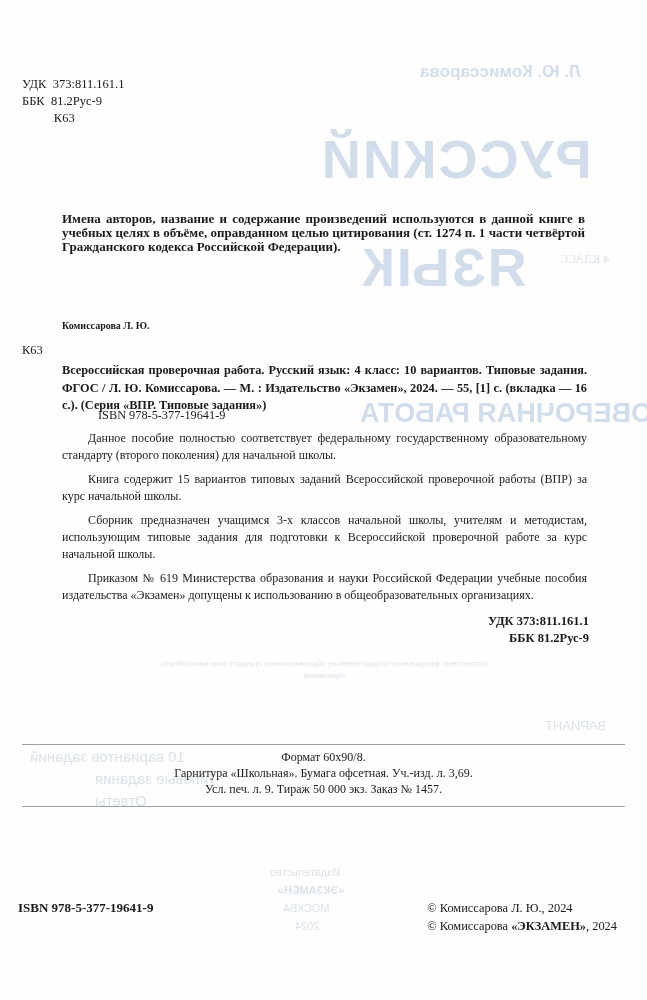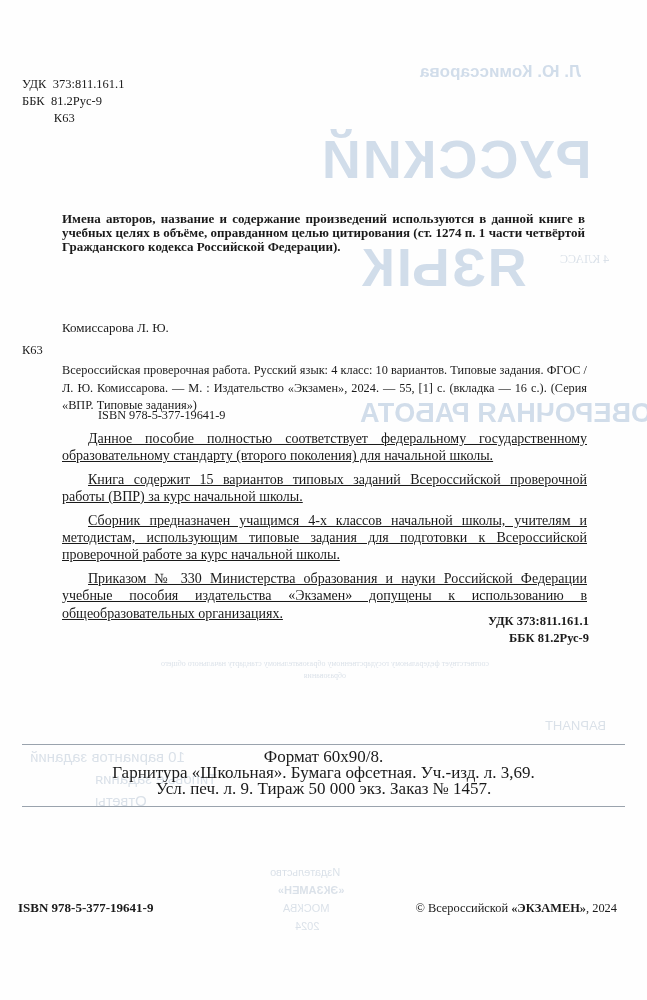--- a/index.html
+++ b/index.html
@@ -52,59 +52,59 @@
     font-size: 13px;
     line-height: 14px;
     text-align: justify;
     font-weight: bold;
   }
 
   .author {
     position: absolute;
     left: 62px;
     top: 320px;
-    font-size: 13px;
-    font-weight: normal;
+    font-size: 10px;
+    font-weight: bold;
     font-family: "Liberation Serif", serif;
   }
 
   .side-code {
     position: absolute;
     left: 22px;
     top: 343px;
     font-size: 12.5px;
   }
 
   .descr {
     position: absolute;
     left: 62px;
     top: 340px;
     width: 525px;
     font-size: 12.3px;
     line-height: 17.5px;
     text-align: justify;
+    font-weight: bold;
   }
   .descr p { margin: 0; }
 
   .isbn-mid {
     position: absolute;
     left: 98px;
     top: 408px;
     font-size: 12.3px;
   }
 
   .body-text {
     position: absolute;
     left: 62px;
     top: 430px;
     width: 525px;
-    font-size: 14px;
+    font-size: 12px;
     line-height: 17.4px;
     text-align: justify;
-    text-decoration: underline;
   }
   .body-text p {
     margin: 0 0 6px 0;
     text-indent: 26px;
   }
 
   .codes-right {
     position: absolute;
     right: 58px;
     top: 613px;
@@ -122,21 +122,21 @@
   }
   .rule-top { top: 744px; }
   .rule-bot { top: 806px; }
 
   .imprint {
     position: absolute;
     left: 22px;
     top: 749px;
     width: 603px;
     text-align: center;
-    font-size: 17px;
+    font-size: 12px;
     line-height: 16px;
   }
 
   .isbn-bottom {
     position: absolute;
     left: 18px;
     top: 900px;
     font-size: 13px;
     font-weight: bold;
   }
@@ -195,22 +195,22 @@
 
   <div class="descr">
     <p style="text-indent:0; padding-top:22px;">Всероссийская проверочная работа. Русский язык: 4 класс: 10 вариантов. Типовые задания. ФГОС / Л. Ю. Комиссарова. — М. : Издательство «Экзамен», 2024. — 55, [1] с. (вкладка — 16 с.). (Серия «ВПР. Типовые задания»)</p>
   </div>
 
   <div class="isbn-mid">ISBN 978-5-377-19641-9</div>
 
   <div class="body-text">
     <p>Данное пособие полностью соответствует федеральному государственному образовательному стандарту (второго поколения) для начальной школы.</p>
     <p>Книга содержит 15 вариантов типовых заданий Всероссийской проверочной работы (ВПР) за курс начальной школы.</p>
-    <p>Сборник предназначен учащимся 4-х классов начальной школы, учителям и методистам, использующим типовые задания для подготовки к Всероссийской проверочной работе за курс начальной школы.</p>
-    <p>Приказом № 330 Министерства образования и науки Российской Федерации учебные пособия издательства «Экзамен» допущены к использованию в общеобразовательных организациях.</p>
+    <p>Сборник предназначен учащимся 3-х классов начальной школы, учителям и методистам, использующим типовые задания для подготовки к Всероссийской проверочной работе за курс начальной школы.</p>
+    <p>Приказом № 619 Министерства образования и науки Российской Федерации учебные пособия издательства «Экзамен» допущены к использованию в общеобразовательных организациях.</p>
   </div>
 
   <div class="codes-right">
     <div>УДК 373:811.161.1</div>
     <div>ББК 81.2Рус-9</div>
   </div>
 
   <div class="rule rule-top"></div>
 
   <div class="imprint">
@@ -218,17 +218,20 @@
     <div>Гарнитура «Школьная». Бумага офсетная. Уч.-изд. л. 3,69.</div>
     <div>Усл. печ. л. 9. Тираж 50 000 экз. Заказ № 1457.</div>
   </div>
 
   <div class="rule rule-bot"></div>
 
   <div class="isbn-bottom">ISBN 978-5-377-19641-9</div>
 
   <div class="copyright">
     <div>
-      <span>© Всероссийской </span><b>«ЭКЗАМЕН»</b><span>, 2024</span>
+      <span>© Комиссарова Л. Ю., </span><span>2024</span>
     </div>
+    <div>
+      <span>© Комиссарова </span><b>«ЭКЗАМЕН»</b><span>, 2024</span>
+    </div>
   </div>
 
 </div>
 
 </body></html>

